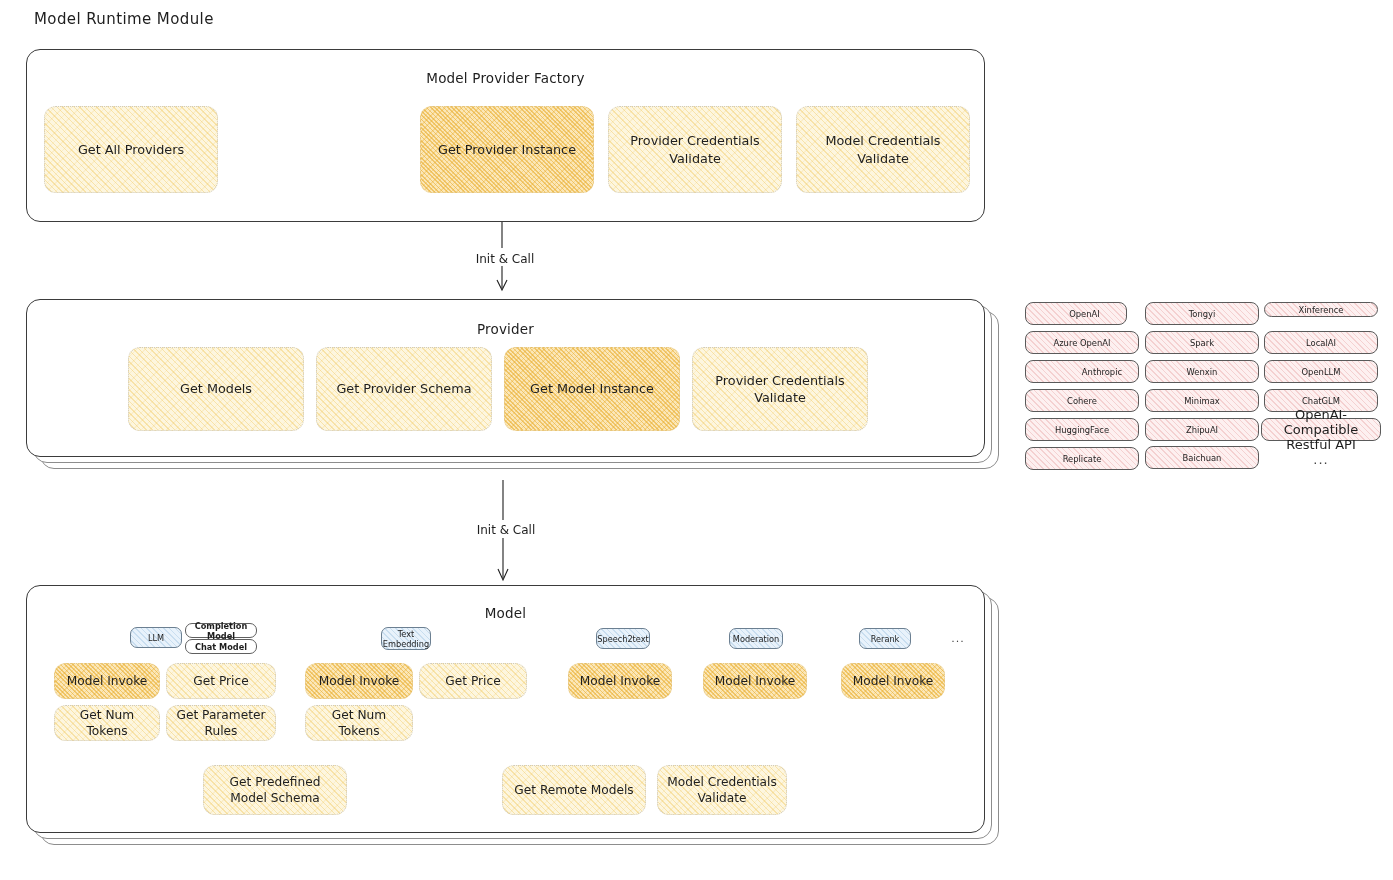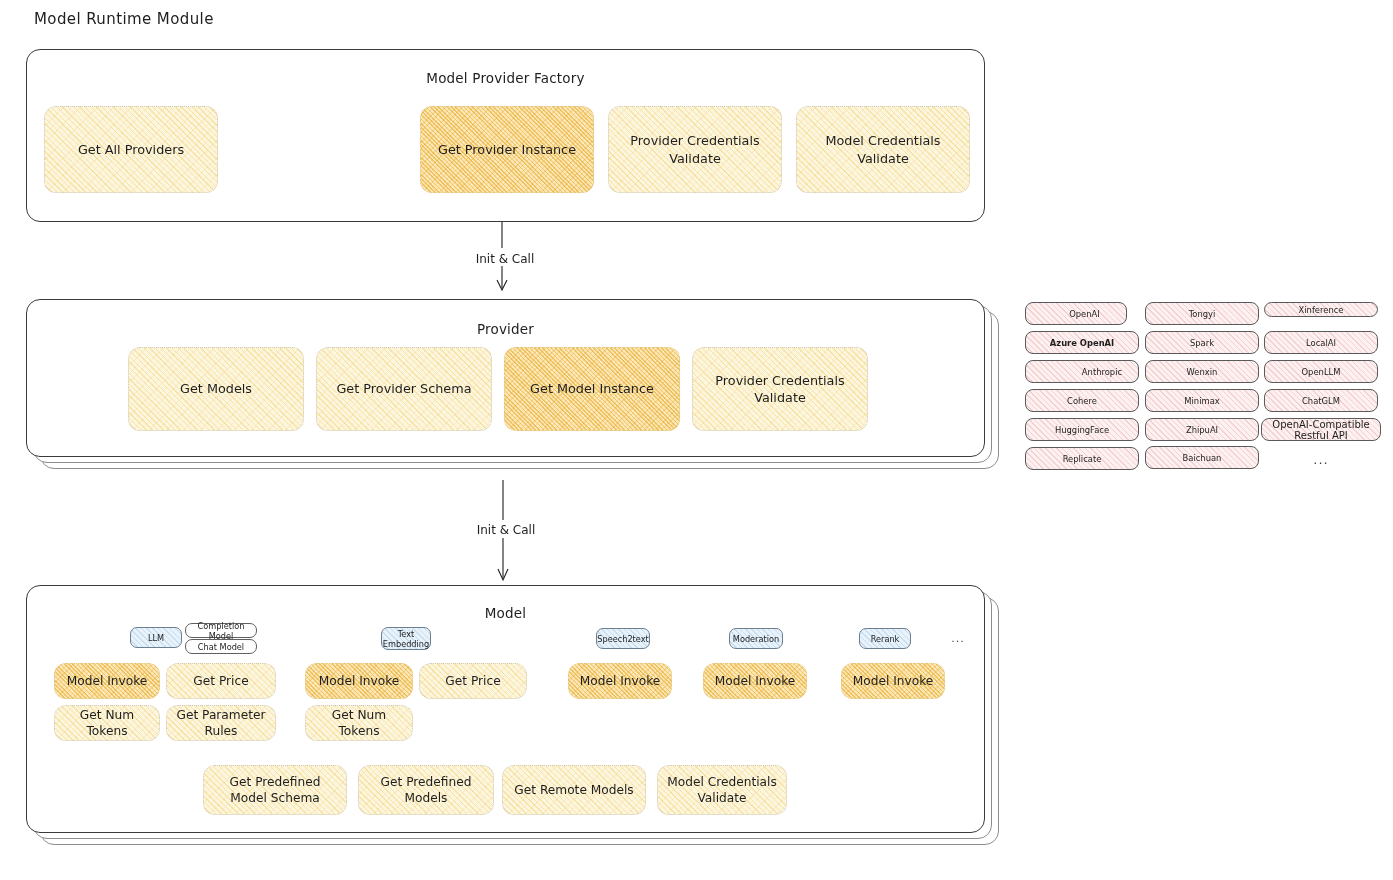--- a/index.html
+++ b/index.html
@@ -81,20 +81,21 @@
     font-size:8.2px;line-height:1.22;
     color:#1e1e1e;
     background-color:#e8f2fb;
     background-image:repeating-linear-gradient(45deg, rgba(120,170,210,.28) 0 1px, rgba(0,0,0,0) 1px 4px);
     padding:1px 3px;
   }
   .badge.white{
     background-color:#ffffff;
     background-image:none;
     border-color:#5f5f5f;
+    font-weight:bold;
   }
 
   
   .pill{
     position:absolute;
     box-sizing:border-box;
     border:1.4px solid #5a5a5a;
     border-radius:8px;
     display:flex;align-items:center;justify-content:center;
     text-align:center;
@@ -154,38 +155,38 @@
   <div class="container" style="left:26px;top:299px;width:959px;height:158px;z-index:2;">
     <div class="container-title" style="top:21px;">Provider</div>
   </div>
 
   <div class="card" style="left:128px;top:347px;width:176px;height:84px;z-index:3;">Get Models</div>
   <div class="card" style="left:316px;top:347px;width:176px;height:84px;z-index:3;">Get Provider Schema</div>
   <div class="card hl" style="left:504px;top:347px;width:176px;height:84px;z-index:3;">Get Model Instance</div>
   <div class="card" style="left:692px;top:347px;width:176px;height:84px;z-index:3;">Provider Credentials Validate</div>
 
   <div class="pill" style="left:1025px;top:302px;width:102px;height:23px;padding-left:20px;">OpenAI</div>
-  <div class="pill" style="left:1025px;top:331px;width:114px;height:23px;font-weight:bold;">Azure OpenAI</div>
+  <div class="pill" style="left:1025px;top:331px;width:114px;height:23px;">Azure OpenAI</div>
   <div class="pill" style="left:1025px;top:360px;width:114px;height:23px;padding-left:43px;">Anthropic</div>
   <div class="pill" style="left:1025px;top:389px;width:114px;height:23px;">Cohere</div>
   <div class="pill" style="left:1025px;top:418px;width:114px;height:23px;">HuggingFace</div>
   <div class="pill" style="left:1025px;top:447px;width:114px;height:23px;">Replicate</div>
 
   <div class="pill" style="left:1145px;top:302px;width:114px;height:23px;">Tongyi</div>
   <div class="pill" style="left:1145px;top:331px;width:114px;height:23px;">Spark</div>
   <div class="pill" style="left:1145px;top:360px;width:114px;height:23px;">Wenxin</div>
   <div class="pill" style="left:1145px;top:389px;width:114px;height:23px;">Minimax</div>
   <div class="pill" style="left:1145px;top:418px;width:114px;height:23px;">ZhipuAI</div>
   <div class="pill" style="left:1145px;top:446px;width:114px;height:23px;">Baichuan</div>
 
   <div class="pill" style="left:1264px;top:302px;width:114px;height:15px;">Xinference</div>
   <div class="pill" style="left:1264px;top:331px;width:114px;height:23px;">LocalAI</div>
   <div class="pill" style="left:1264px;top:360px;width:114px;height:23px;">OpenLLM</div>
   <div class="pill" style="left:1264px;top:389px;width:114px;height:23px;">ChatGLM</div>
-  <div class="pill" style="left:1261px;top:418px;width:120px;height:23px;font-size:10px;">OpenAI-Compatible Restful API</div>
+  <div class="pill" style="left:1261px;top:418px;width:120px;height:23px;font-size:13px;">OpenAI-Compatible Restful API</div>
   <div class="ellipsis" style="left:1264px;top:452px;width:114px;">...</div>
 
   <div class="sheet" style="left:40px;top:597px;width:959px;height:248px;"></div>
   <div class="sheet" style="left:33px;top:591px;width:959px;height:248px;"></div>
   <div class="container" style="left:26px;top:585px;width:959px;height:248px;z-index:2;">
     <div class="container-title" style="top:19px;">Model</div>
   </div>
 
   <div class="badge" style="left:130px;top:627px;width:52px;height:21px;z-index:3;">LLM</div>
   <div class="badge white" style="left:185px;top:623px;width:72px;height:15px;z-index:3;">Completion Model</div>
@@ -207,17 +208,16 @@
 
   <div class="badge" style="left:729px;top:628px;width:54px;height:21px;z-index:3;">Moderation</div>
   <div class="card hl small" style="left:703px;top:663px;width:104px;height:36px;z-index:3;">Model Invoke</div>
 
   <div class="badge" style="left:859px;top:628px;width:52px;height:21px;z-index:3;">Rerank</div>
   <div class="card hl small" style="left:841px;top:663px;width:104px;height:36px;z-index:3;">Model Invoke</div>
 
   <div class="ellipsis" style="left:944px;top:632px;width:28px;font-size:11px;z-index:3;">...</div>
 
   <div class="card small" style="left:203px;top:765px;width:144px;height:50px;z-index:3;">Get Predefined Model Schema</div>
-  <div class="card small" style="left:358px;top:765px;width:136px;height:50px;z-index:3;">Get Predefined Models</div>
   <div class="card small" style="left:502px;top:765px;width:144px;height:50px;z-index:3;">Get Remote Models</div>
   <div class="card small" style="left:657px;top:765px;width:130px;height:50px;z-index:3;">Model Credentials Validate</div>
 
 </div>
 
 </body></html>

